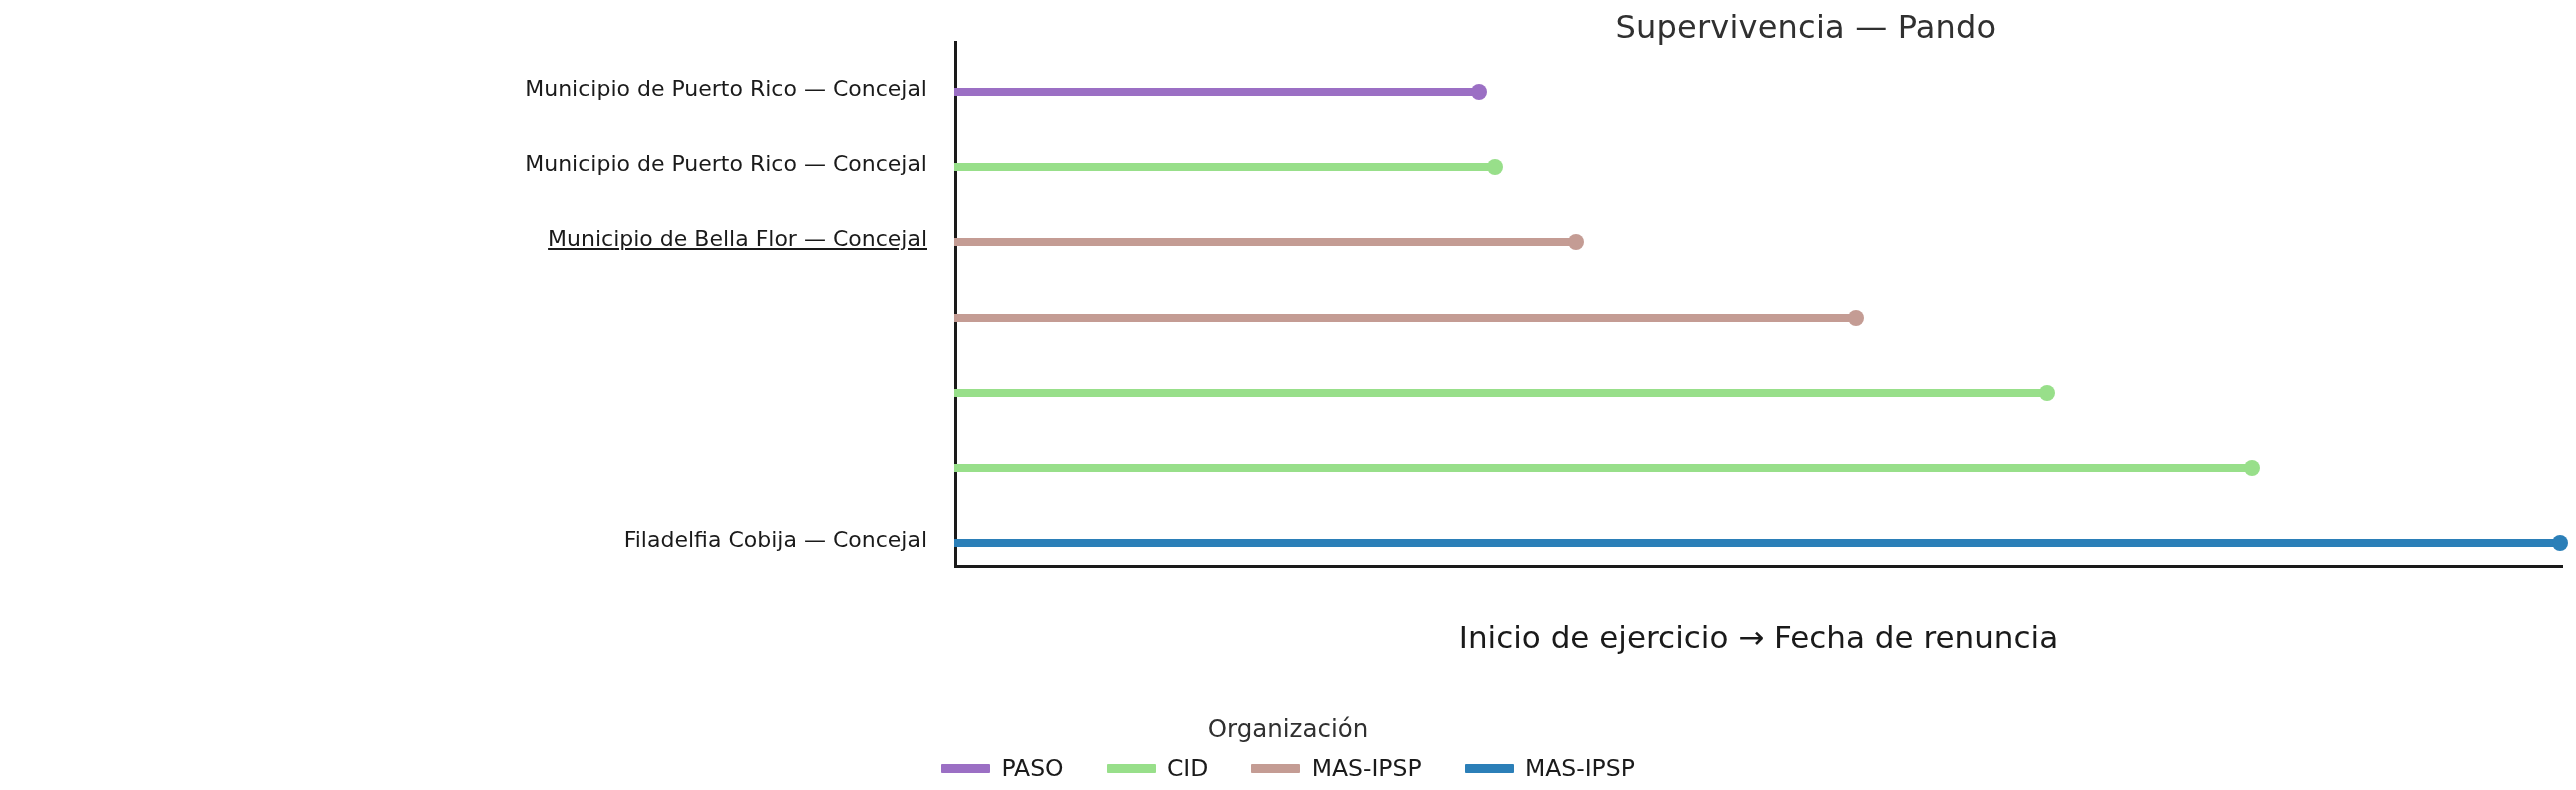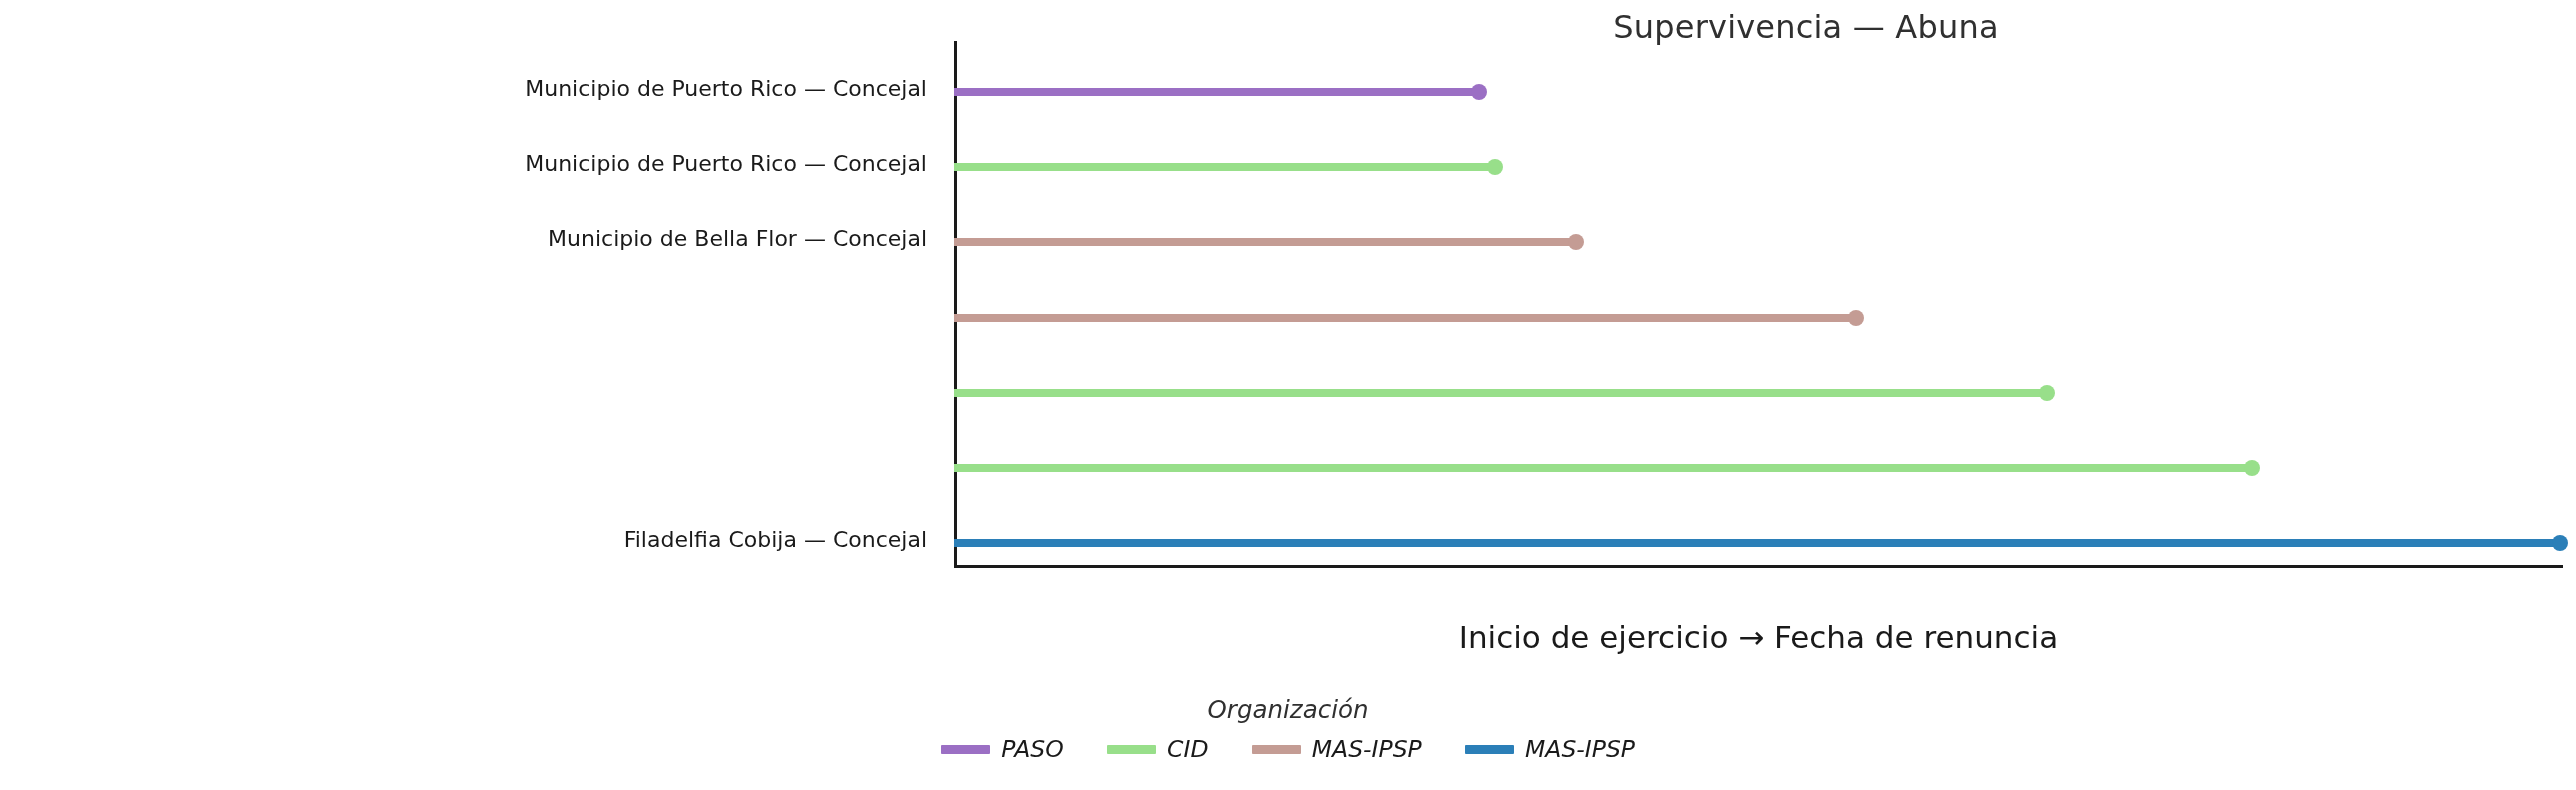--- a/index.html
+++ b/index.html
@@ -130,24 +130,23 @@
     text-align: center;
     font-size: 31px;
     color: #1a1a1a;
     white-space: nowrap;
   }
 
   
   #legend {
     position: absolute;
     left: 0px;
-    top: 695px;
+    top: 714px;
     width: 2576px;
     text-align: center;
-    font-style: italic;
   }
   #legend-title {
     font-size: 24.5px;
     color: #303030;
     margin-bottom: 11.3px;
   }
   #legend-items {
     display: flex;
     flex-direction: row;
     justify-content: center;
@@ -170,26 +169,26 @@
     font-size: 23.5px;
     color: #1a1a1a;
     white-space: nowrap;
   }
 </style>
 </head>
 <body>
 
 <div id="figure">
 
-  <div id="chart-title">Supervivencia — Abuna</div>
+  <div id="chart-title">Supervivencia — Pando</div>
 
   <div id="y-labels">
       <div class="y-tick-label" style="top: 37px;">Municipio de Puerto Rico — Concejal</div>
       <div class="y-tick-label" style="top: 112px;">Municipio de Puerto Rico — Concejal</div>
-      <div class="y-tick-label" style="top: 187px;">Municipio de Bella Flor — Concejal</div>
+      <div class="y-tick-label" style="top: 187px; text-decoration: underline;">Municipio de Bella Flor — Concejal</div>
       <div class="y-tick-label" style="top: 488px;">Filadelfia Cobija — Concejal</div>
     </div>
 
   <div id="plot-area">
     <div id="y-axis-spine"></div>
     <div id="x-axis-spine"></div>
     <div id="lollipops">
         <div class="lolli-row" style="top: 51px;">
           <div class="lolli-line" style="left: 0px; width: 525px; background: rgb(155, 111, 196);"></div>
           <div class="lolli-dot" style="left: 517px; background: rgb(155, 111, 196);"></div>

